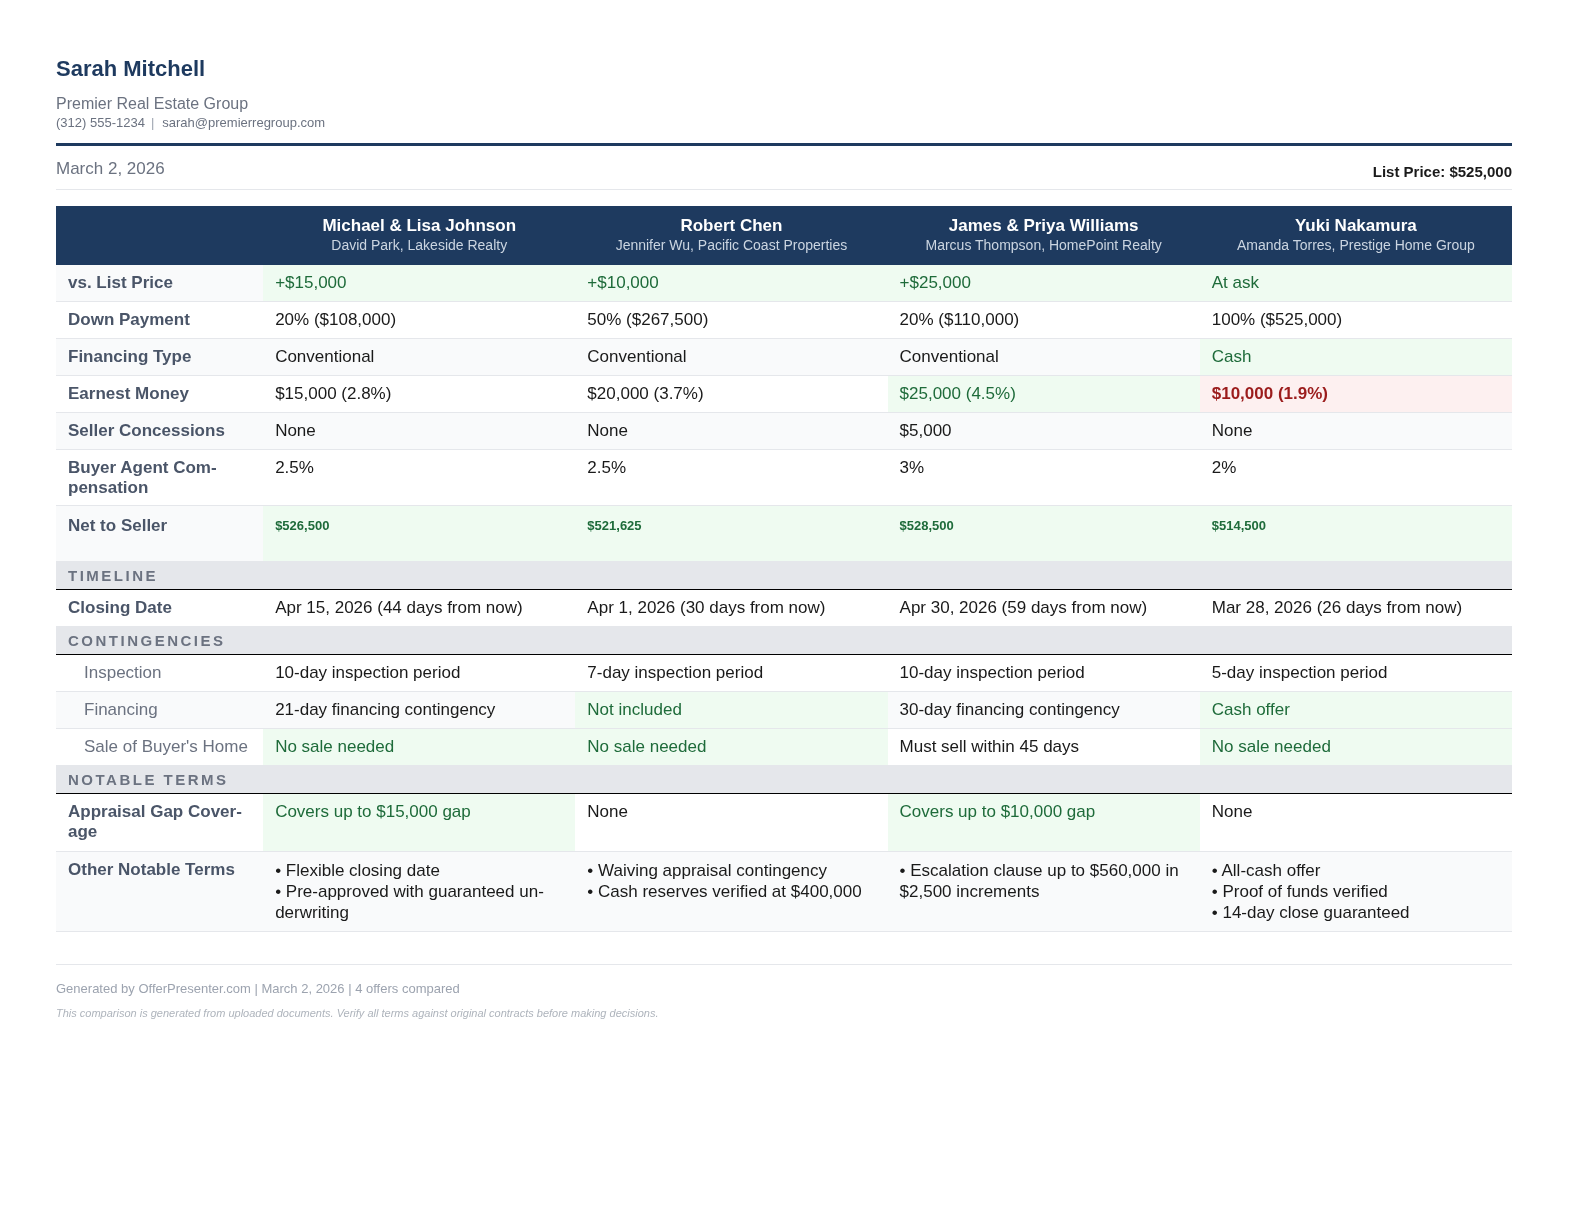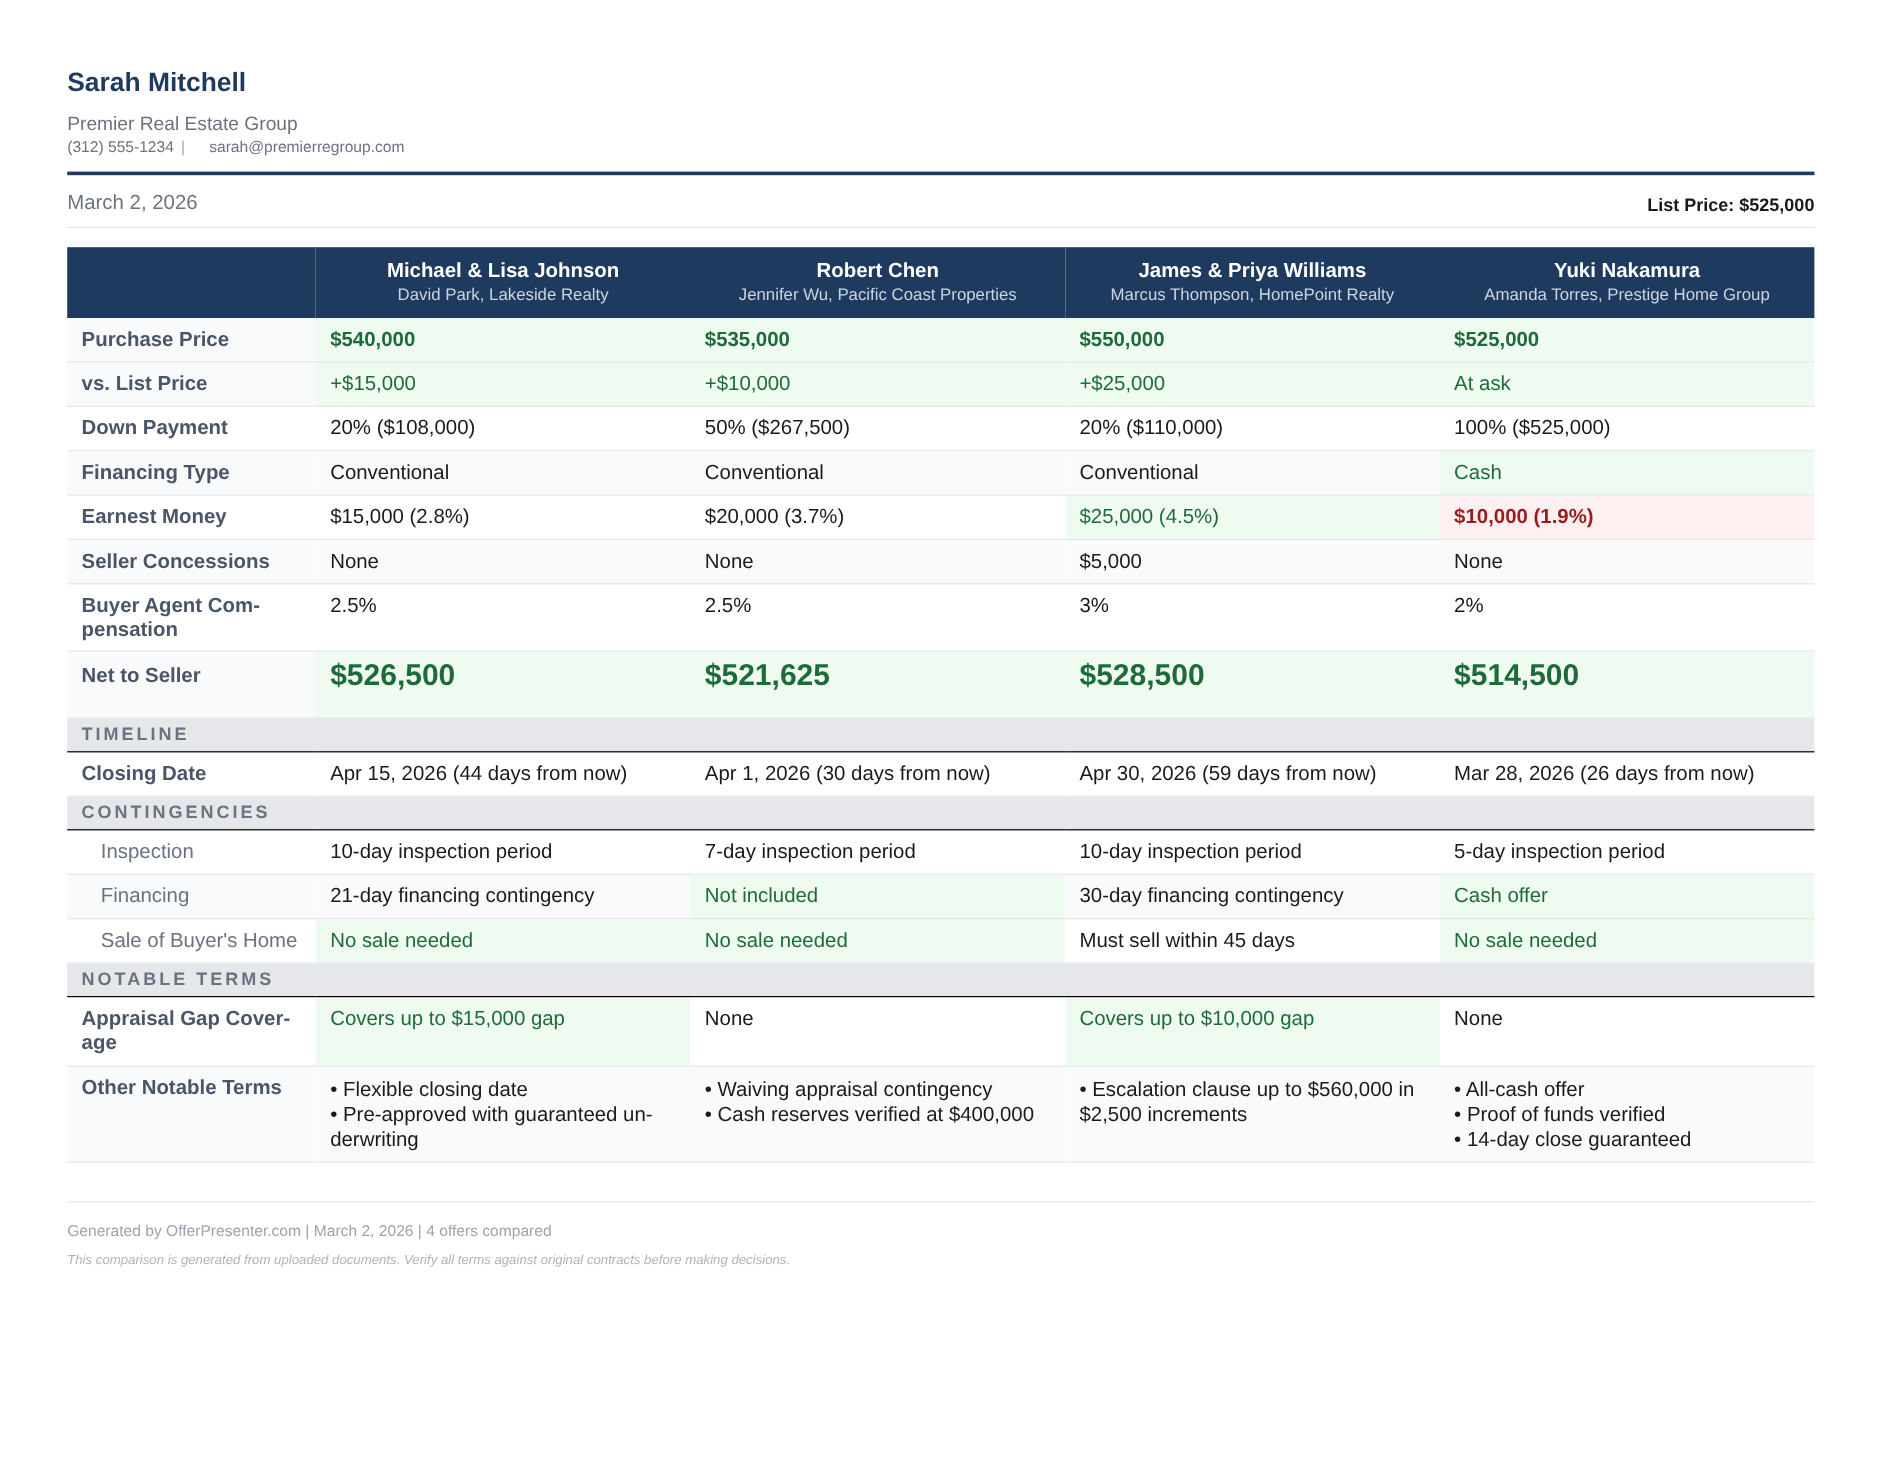--- a/index.html
+++ b/index.html
@@ -5,21 +5,21 @@
     * { box-sizing: border-box; margin: 0; padding: 0; }
     html, body { width: 1584px; height: 1224px; background: #ffffff; }
     body { font-family: "Liberation Sans", sans-serif; color: #1a1a1a; position: relative; }
     .page { position: absolute; left: 56px; top: 56px; width: 1456px; }
 
     .agent-line { display: flex; align-items: baseline; gap: 13px; flex-direction: column; }
     .agent-name { font-size: 22px; font-weight: 700; color: #1e3a5f; }
     .agent-company { font-size: 16px; color: #6b7280; }
     .agent-contact { font-size: 13px; color: #6b7280; margin-top: 2px; }
     .agent-contact .sep { margin: 0 8px 0 6px; color: #9ca3af; }
-    .agent-contact .email { margin-left: 12px; }
+    .agent-contact .email { margin-left: 0; }
 
     .rule-thick { height: 3px; background: #1e3a5f; margin-top: 13px; }
 
     .title-row { display: flex; justify-content: space-between; align-items: flex-start; margin-top: 13px; padding-bottom: 9px; border-bottom: 1px solid #e5e7eb; }
     .doc-title { font-size: 22px; font-weight: 700; color: #1e3a5f; line-height: 24px; }
     .doc-date { font-size: 17px; color: #6b7280; line-height: 20px; }
     .list-price { font-size: 15px; font-weight: 700; color: #1a1a1a; margin-top: 4px; }
 
     table.cmp { width: 1456px; border-collapse: collapse; margin-top: 16px; table-layout: fixed; }
     table.cmp col.lbl { width: 207px; }
@@ -30,21 +30,21 @@
 
     tbody td { font-size: 17px; padding: 8px 12px; border-bottom: 1px solid #e5e7eb; vertical-align: top; line-height: 20px; }
     tbody tr.alt td { background: #f9fafb; }
     tbody tr.white td { background: #ffffff; }
     td.label { font-weight: 700; color: #4a5568; }
     td.sublabel { font-weight: 400; color: #6b7280; padding-left: 28px; }
     td.good { background: #effbf1 !important; color: #1e6b3a; }
     td.bad { background: #fdf0f0 !important; color: #9b1c1c; font-weight: bold; }
     td.bold-green { font-weight: 700; color: #1e6b3a; }
     tr.net td { padding-top: 10px; padding-bottom: 25px; }
-    tr.net td.value { font-size: 25px; font-weight: 700; color: #1e6b3a; background: #effbf1 !important; }
+    tr.net td.value { font-size: 13px; font-weight: 700; color: #1e6b3a; background: #effbf1 !important; }
     tr.section td { background: #e5e7eb !important; font-size: 15px; font-weight: 700; letter-spacing: 2.5px; color: #6b7280; padding: 4px 24px 3px 12px; border-bottom: 1px solid #000000; }
     tr.tall td { padding-bottom: 7px; }
     .bullets div { line-height: 21px; }
 
     .footer-rule { height: 1px; background: #e5e7eb; margin-top: 32px; }
     .footer-main { font-size: 13px; color: #9ca3af; margin-top: 16px; }
     .footer-note { font-size: 11px; color: #aeb4bc; font-style: italic; margin-top: 11px; }
   </style>
 </head>
 <body>
@@ -92,27 +92,20 @@
             <span class="agent">Marcus Thompson, HomePoint Realty</span>
           </th>
         <th>
             <span class="buyer">Yuki Nakamura</span>
             <span class="agent">Amanda Torres, Prestige Home Group</span>
           </th>
       </tr>
     </thead>
     <tbody>
       <tr class="alt">
-        <td class="label">Purchase Price</td>
-        <td class="good bold-green">$540,000</td>
-        <td class="good bold-green">$535,000</td>
-        <td class="good bold-green">$550,000</td>
-        <td class="good bold-green">$525,000</td>
-      </tr>
-      <tr class="alt">
         <td class="label">vs. List Price</td>
         <td class="good">+$15,000</td>
         <td class="good">+$10,000</td>
         <td class="good">+$25,000</td>
         <td class="good">At ask</td>
       </tr>
       <tr class="white">
         <td class="label">Down Payment</td>
         <td>20% ($108,000)</td>
         <td>50% ($267,500)</td>

